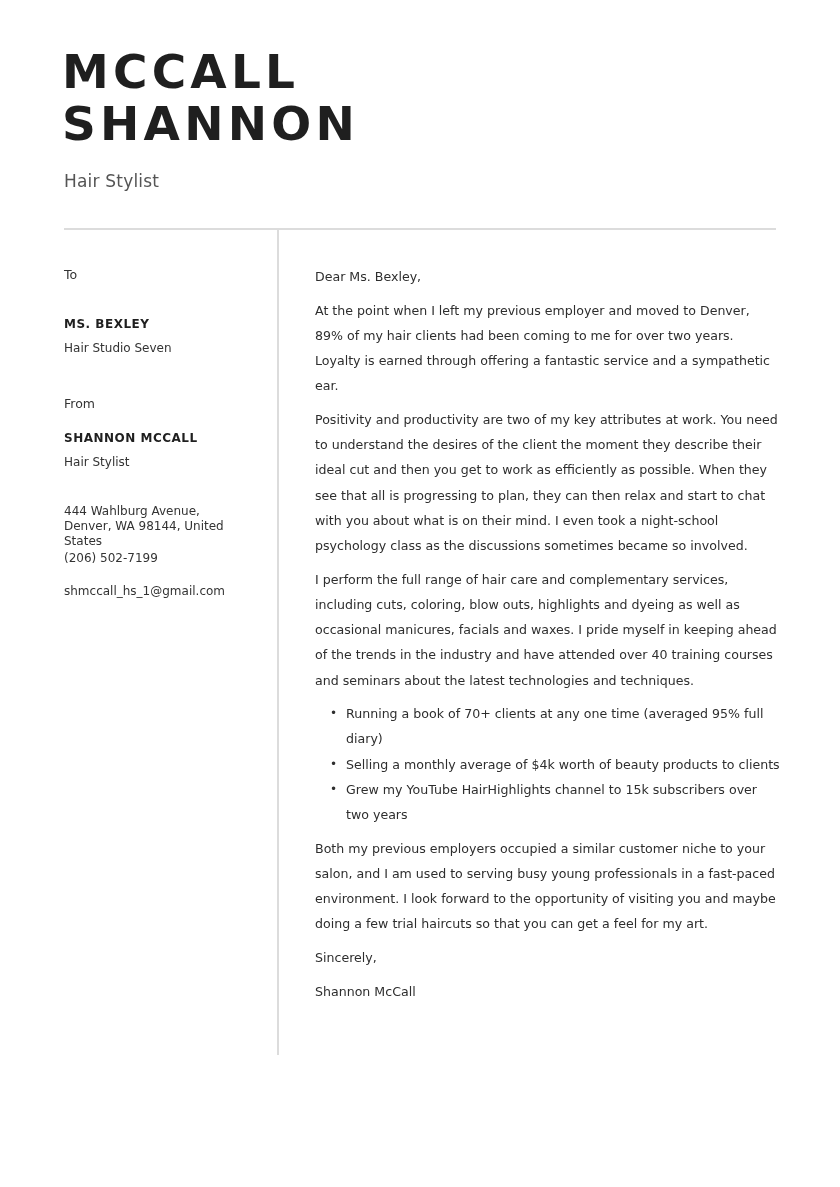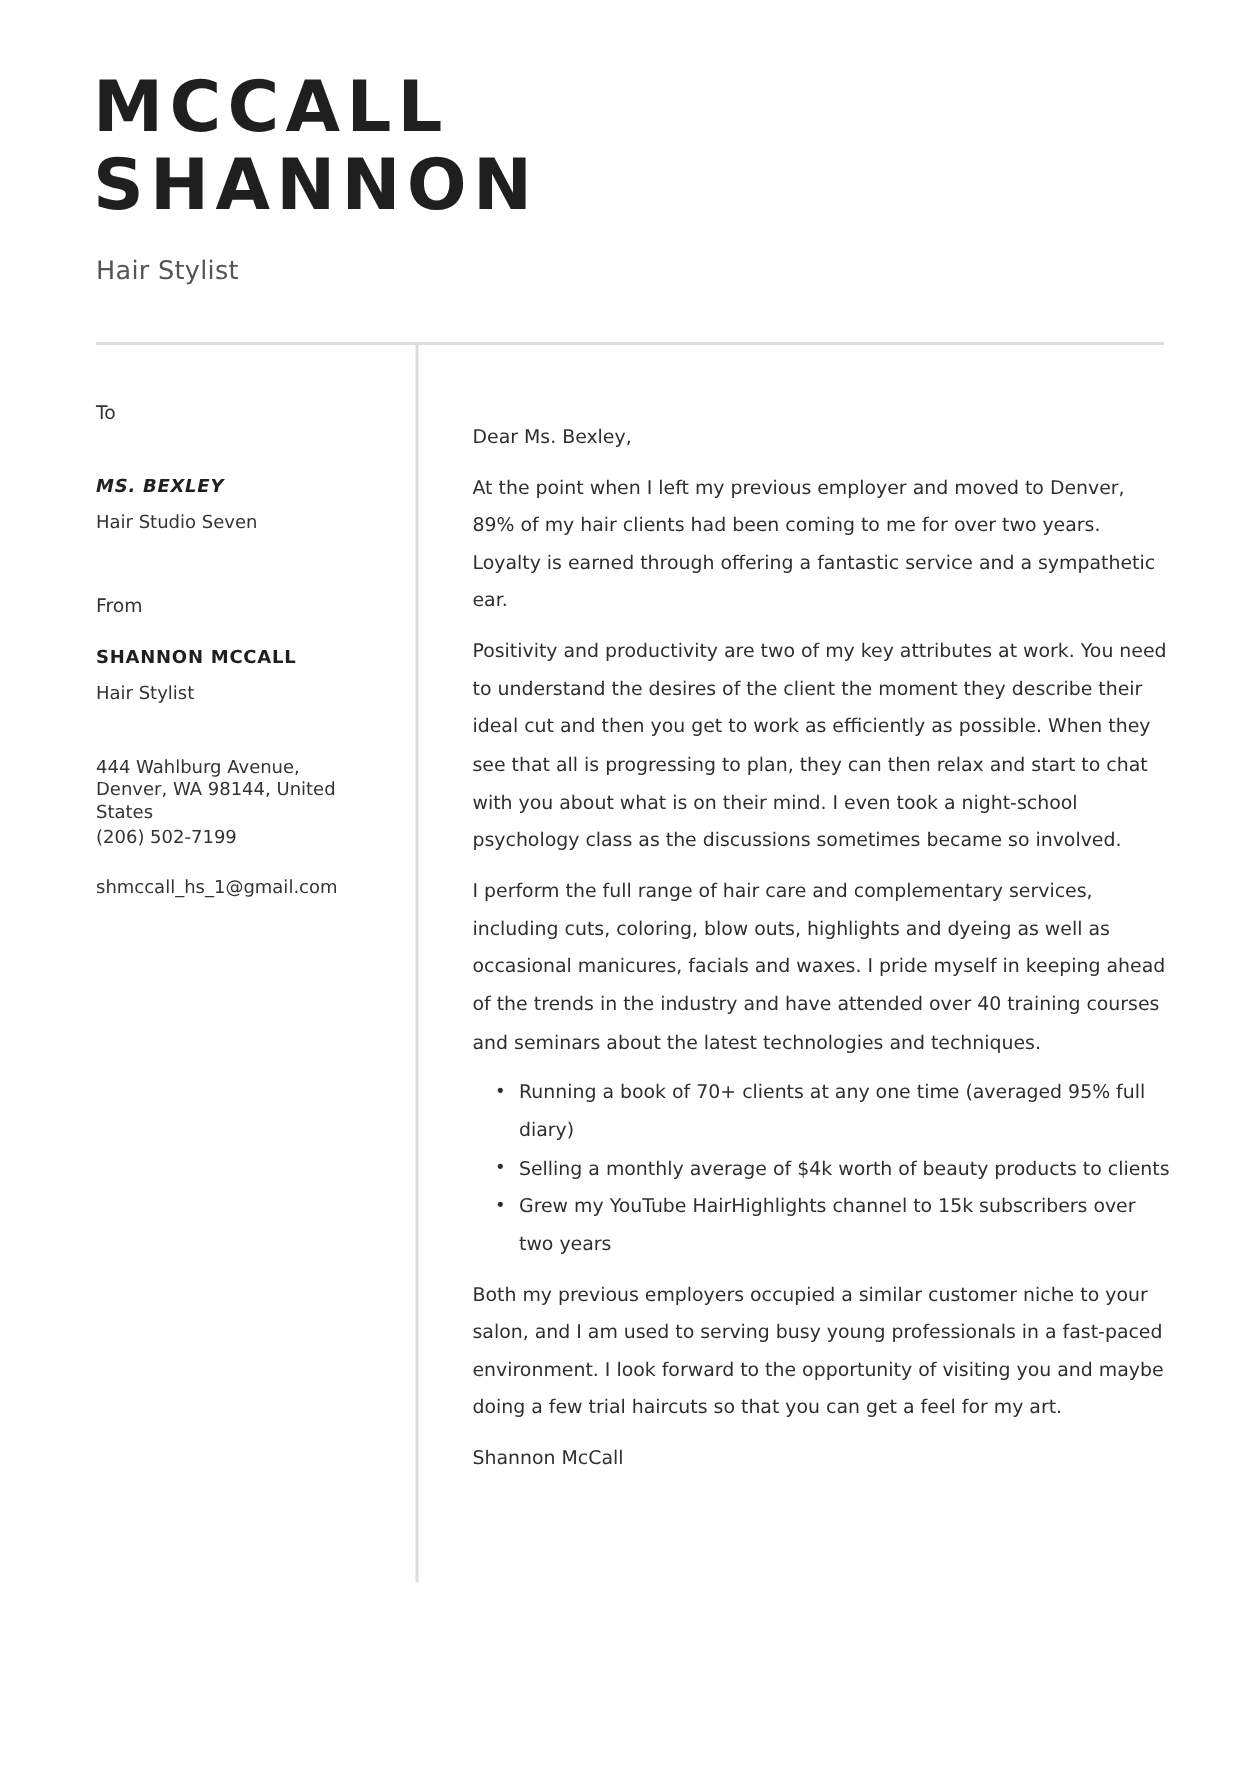--- a/index.html
+++ b/index.html
@@ -55,21 +55,21 @@
     color: #333;
   }
   .left .blk { position: absolute; left: 0; white-space: nowrap; }
   .left .label { font-size: 12.5px; color: #333; }
   .left .bold { font-weight: bold; font-size: 12px; letter-spacing: 0.5px; color: #1f1f1f; }
   .left .addr { white-space: normal; width: 170px; line-height: 15px; }
 
   .right {
     position: absolute;
     left: 315px;
-    top: 278px;
+    top: 264px;
     width: 466px;
     font-size: 12.6px;
     line-height: 25.2px;
     color: #2e2e2e;
   }
   .right p { margin-bottom: 8.5px; }
   .right ul { list-style: none; margin: 0 0 8.5px 0; padding: 0; }
   .right li { position: relative; padding-left: 31px; }
   .right li .dot {
     position: absolute;
@@ -85,21 +85,21 @@
   <div>MCCALL</div>
   <div>SHANNON</div>
 </div>
 <div class="title">Hair Stylist</div>
 
 <div class="hr"></div>
 <div class="vr"></div>
 
 <div class="left">
   <div class="blk label" style="top:267px;">To</div>
-  <div class="blk bold" style="top:317px;font-style:italic;">MS. BEXLEY</div>
+  <div class="blk bold" style="top:317px;">MS. BEXLEY</div>
   <div class="blk" style="top:341px;">Hair Studio Seven</div>
 
   <div class="blk label" style="top:396px;">From</div>
   <div class="blk bold" style="top:431px;">SHANNON MCCALL</div>
   <div class="blk" style="top:455px;">Hair Stylist</div>
   <div class="blk addr" style="top:488px;margin-top:16px;">444 Wahlburg Avenue, Denver, WA 98144, United States</div>
   <div class="blk" style="top:551px;">(206) 502-7199</div>
   <div class="blk" style="top:584px;">shmccall_hs_1@gmail.com</div>
 </div>
 
@@ -116,14 +116,15 @@
     <li>
       <span class="dot">•</span>
       <span>Selling a monthly average of $4k worth of beauty products to clients</span>
     </li>
     <li>
       <span class="dot">•</span>
       <span>Grew my YouTube HairHighlights channel to 15k subscribers over two years</span>
     </li>
   </ul>
   <p>Both my previous employers occupied a similar customer niche to your salon, and I am used to serving busy young professionals in a fast-paced environment. I look forward to the opportunity of visiting you and maybe doing a few trial haircuts so that you can get a feel for my art.</p>
+  <p>Sincerely,</p>
   <p>Shannon McCall</p>
 </div>
 
 </body></html>

